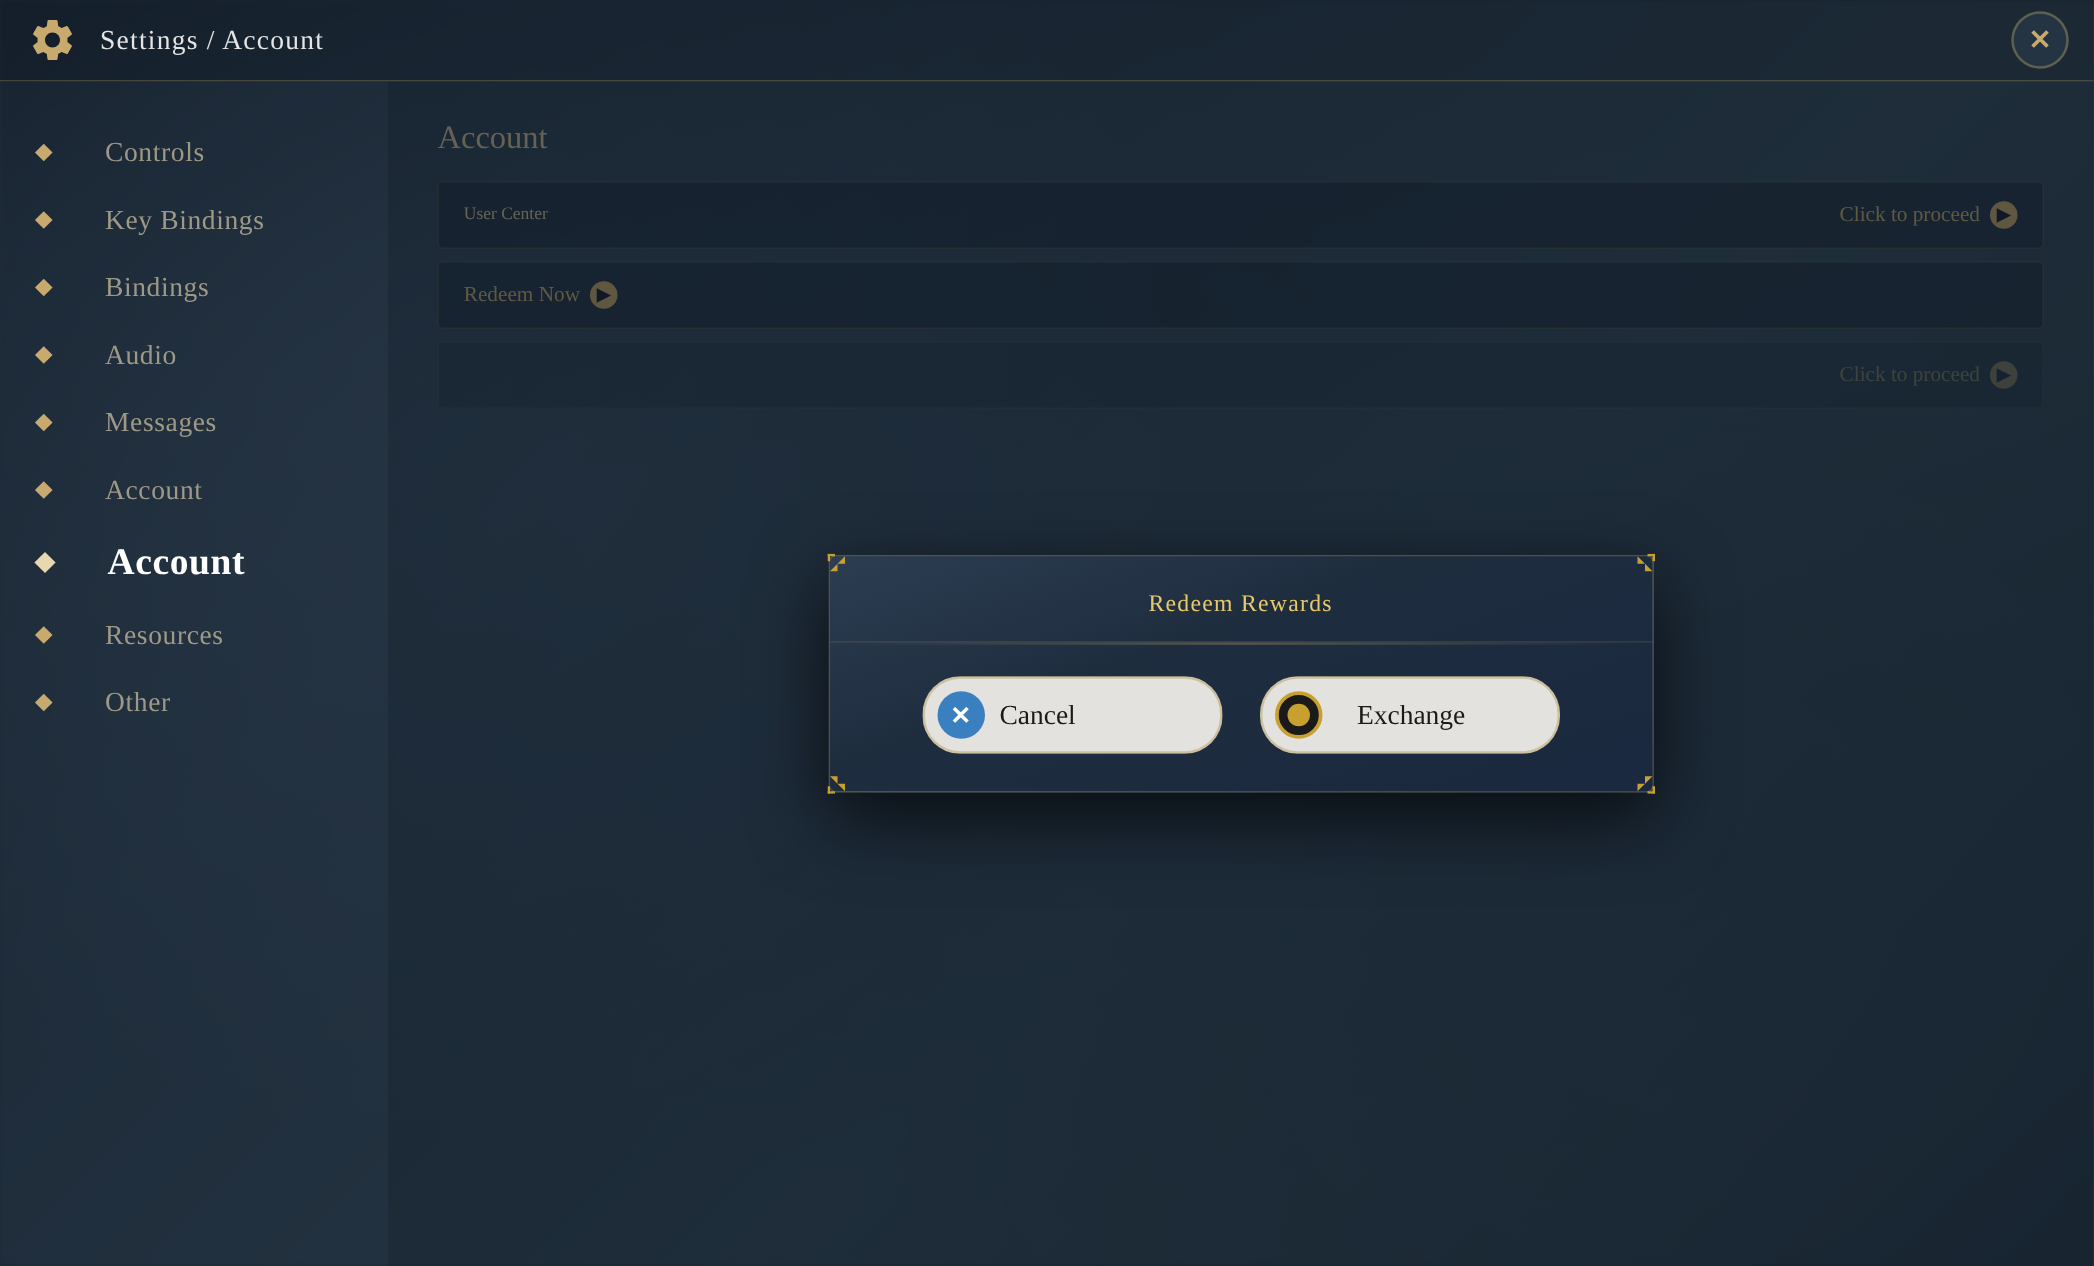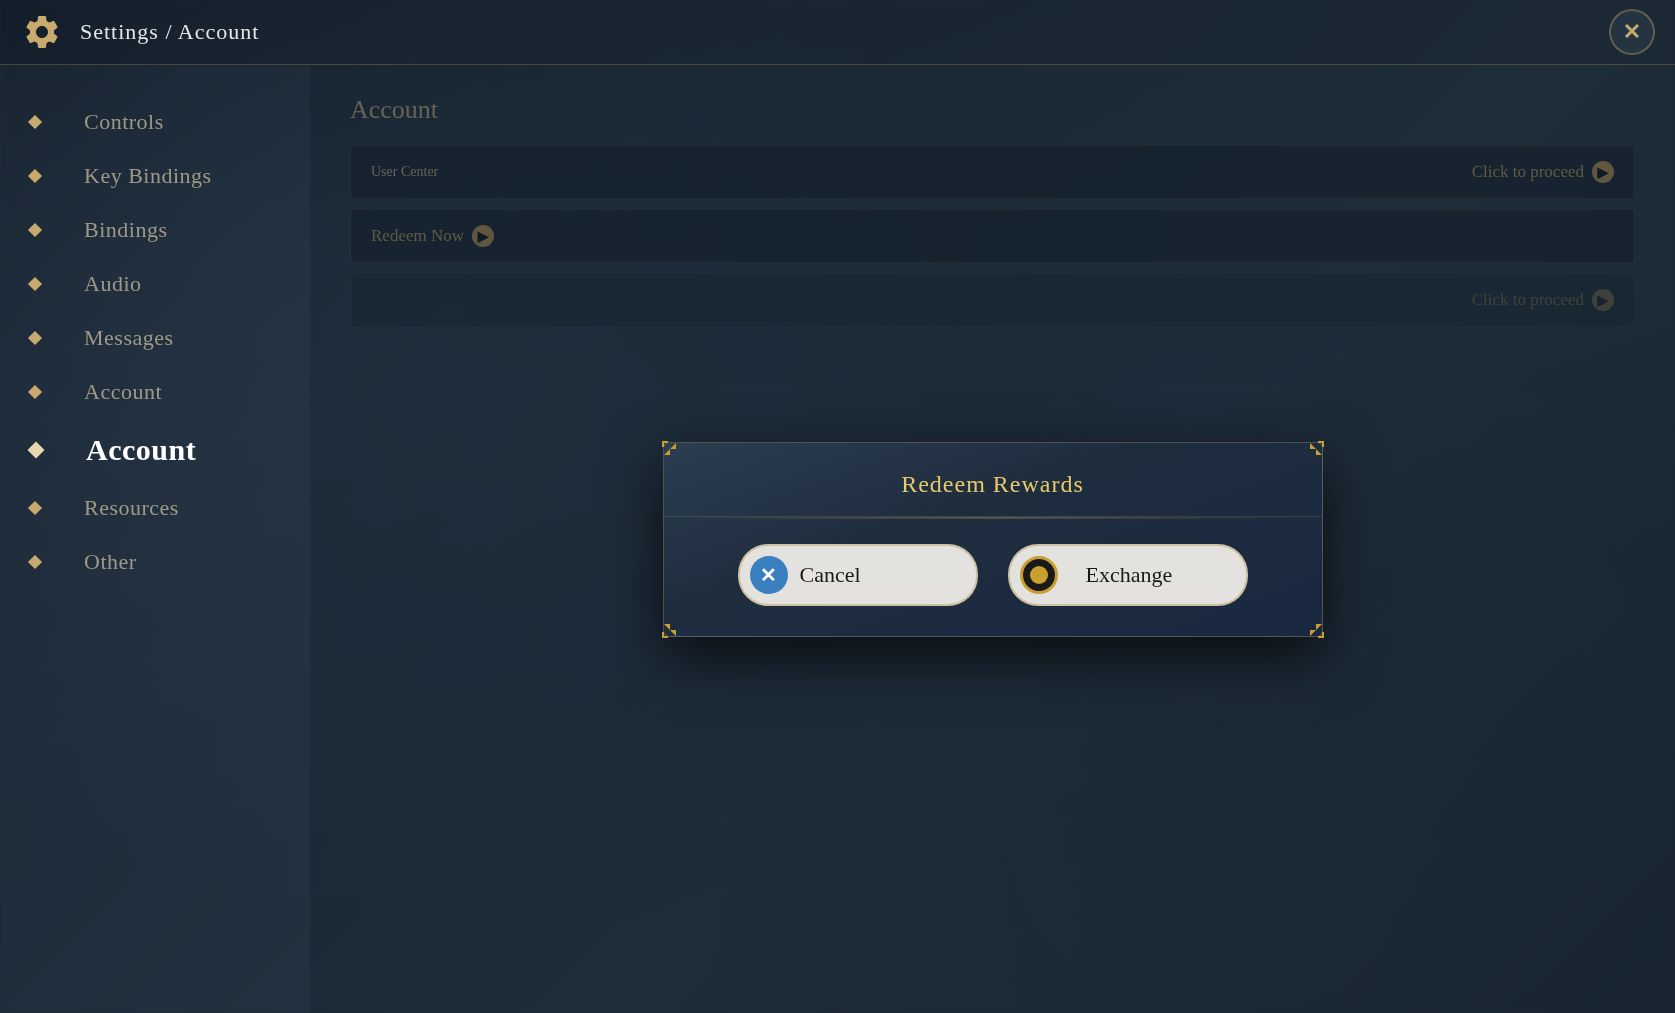--- a/index.html
+++ b/index.html
@@ -222,21 +222,21 @@
     }
 
     .dialog-header {
       text-align: center;
       padding: 28px 30px 18px;
       border-bottom: 1px solid rgba(180,160,100,0.2);
     }
 
     .dialog-title {
       color: #e8c96a;
-      font-size: 24px;
+      font-size: 19px;
       font-weight: normal;
       letter-spacing: 1px;
     }
 
     .dialog-divider-top {
       height: 1px;
       background: linear-gradient(90deg, transparent, rgba(180,160,100,0.4), transparent);
       margin: 0 20px;
     }
 

